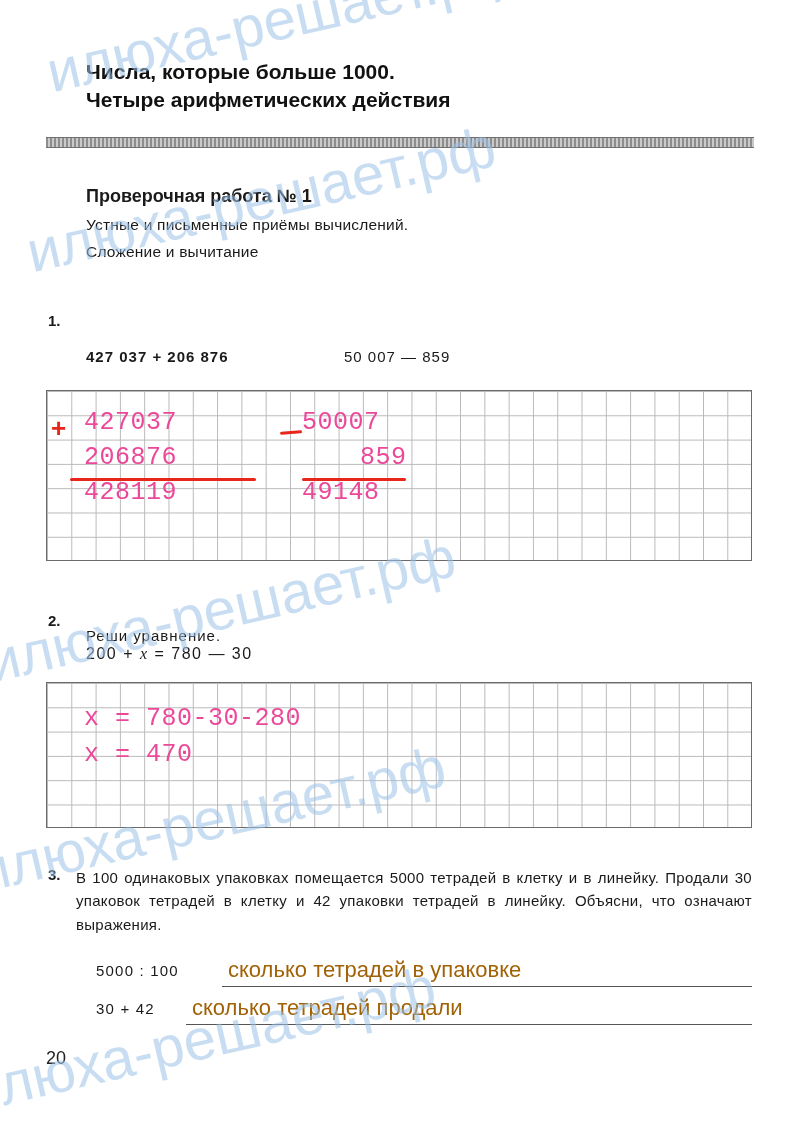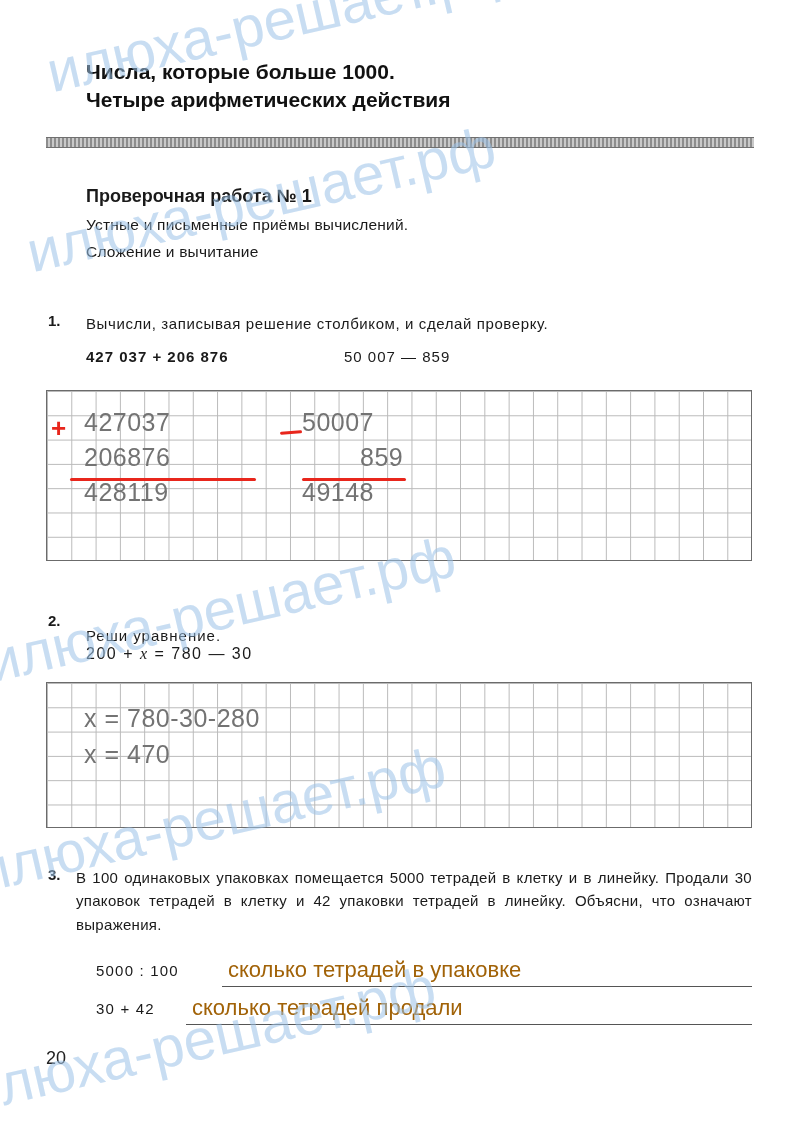--- a/index.html
+++ b/index.html
@@ -113,22 +113,22 @@
     background-size: 24.3px 24.3px;
     border: 1px solid #6b6b6b;
     box-sizing: border-box;
   }
   #grid1 { left: 46px; top: 390px; width: 706px; height: 171px; }
   #grid2 { left: 46px; top: 682px; width: 706px; height: 146px; }
 
   
   .hw {
     position: absolute;
-    color: #737373;
-    font-family: Liberation Sans, sans-serif;
+    color: #ec4899;
+    font-family: Liberation Mono, monospace;
     font-size: 25px;
     letter-spacing: .5px;
     z-index: 4;
     white-space: nowrap;
   }
   .hw-line {
     position: absolute;
     background: #e8261c;
     height: 2.5px;
     z-index: 4;
@@ -189,21 +189,20 @@
     <span class="l2">Четыре арифметических действия</span>
   </div>
 
   <div class="rule"></div>
 
   <div class="subhead">Проверочная работа № 1</div>
   <div class="subline1">Устные и письменные приёмы вычислений.</div>
   <div class="subline2">Сложение и вычитание</div>
 
   <div class="q-num" id="t1num">1.</div>
-  <div class="q-text" id="t1text">Вычисли, записывая решение столбиком, и сделай проверку.</div>
   <div id="t1expr1">427 037  +  206 876</div>
   <div id="t1expr2">50 007  —  859</div>
 
   <div class="grid" id="grid1"></div>
 
   <div class="hw-sign" style="left:51px; top:413px;">+</div>
   <div class="hw" style="left:84px; top:408px;">427037</div>
   <div class="hw" style="left:84px; top:443px;">206876</div>
   <div class="hw-line" style="left:70px; top:478px; width:186px;"></div>
   <div class="hw" style="left:84px; top:478px;">428119</div>

